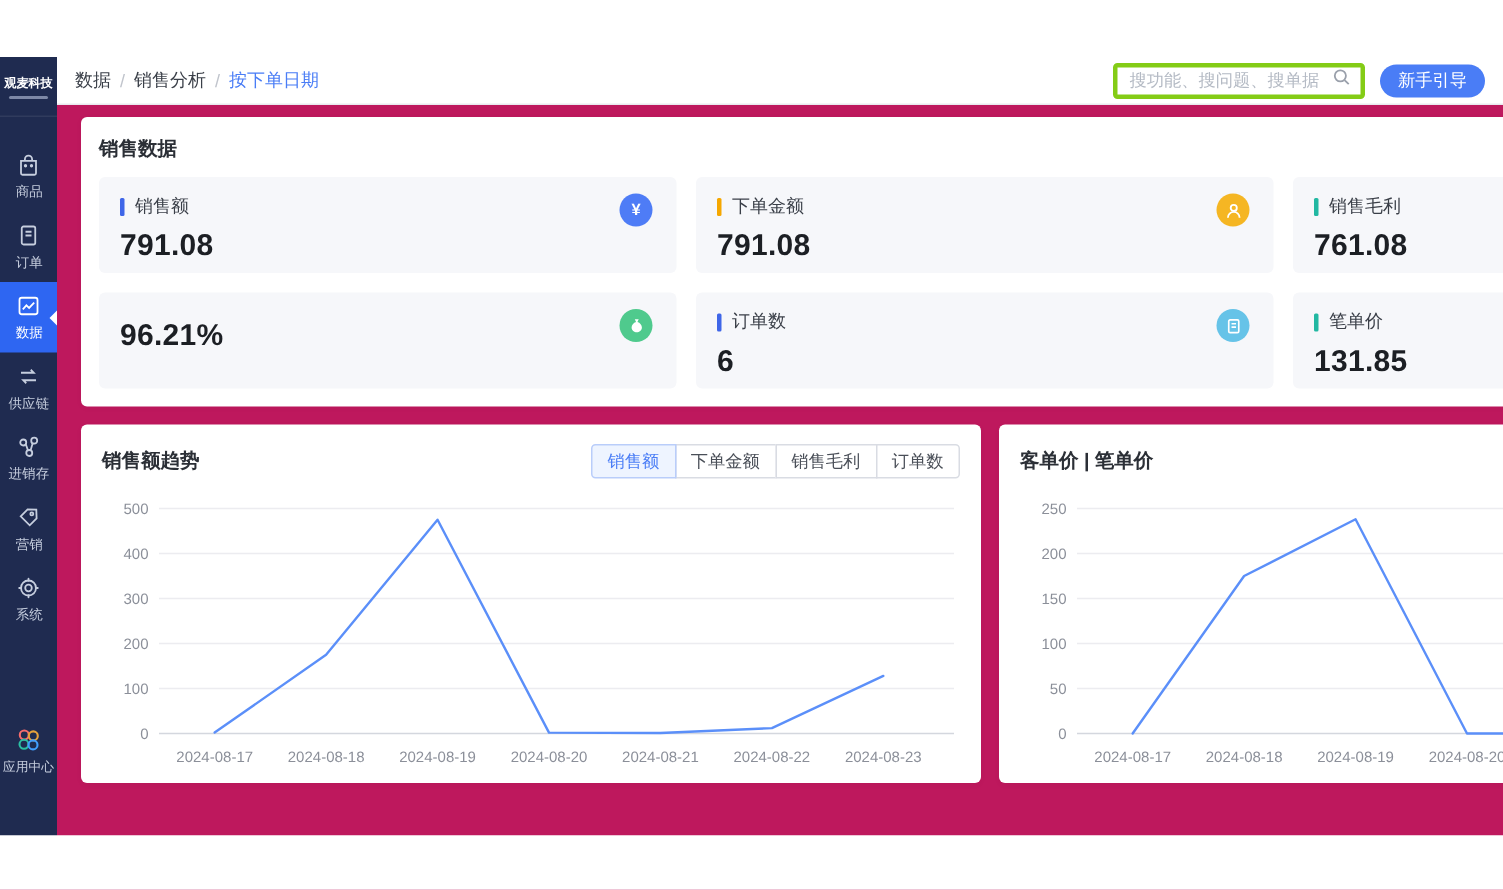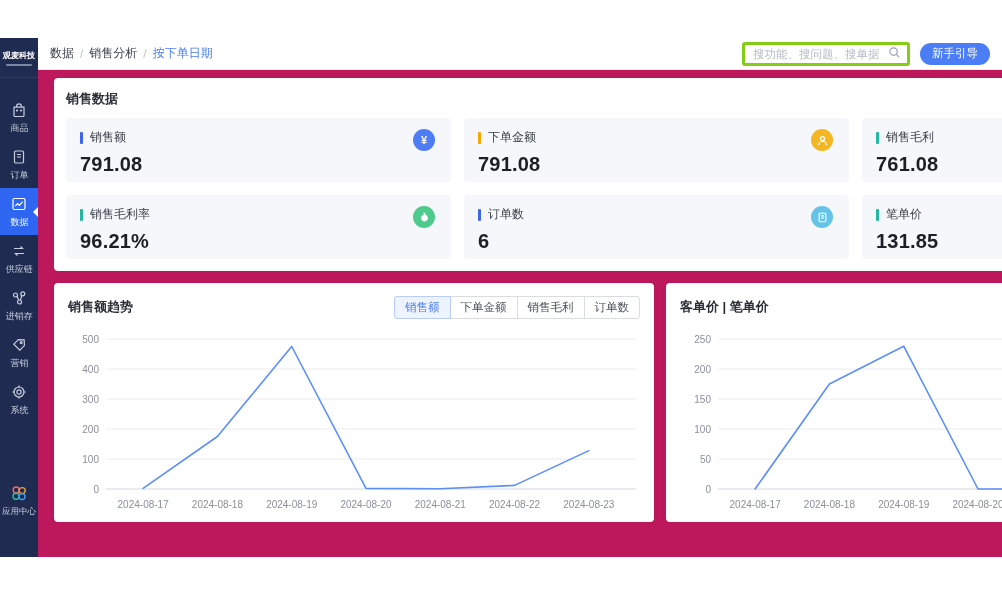--- a/index.html
+++ b/index.html
@@ -219,24 +219,20 @@
           <div class="metric-card">
             <div class="metric-label-row">
                 <span class="accent" style="background: rgb(34, 184, 162);"></span>
               <span class="metric-label">销售毛利</span>
               </div>
             <div class="metric-value">761.08</div>
 
           </div>
 
           <div class="metric-card">
-            <div class="metric-label-row">
-                <span class="accent" style="background: rgb(34, 184, 158);"></span>
-              <span class="metric-label">销售毛利率</span>
-              </div>
             <div class="metric-value">96.21%</div>
             <div class="micon" style="background: rgb(79, 202, 141);">
               <svg width="13" height="13" viewBox="0 0 14 14" fill="#fff">
                 <path d="M5.6 2h2.8l-.9 1.9c1.9.6 3.2 2.2 3.2 4 0 2.2-1.9 3.4-3.7 3.4S3.3 10.1 3.3 7.9c0-1.8 1.3-3.4 3.2-4L5.6 2z"></path>
               </svg>
               </div>
           </div>
 
           <div class="metric-card">
             <div class="metric-label-row">

